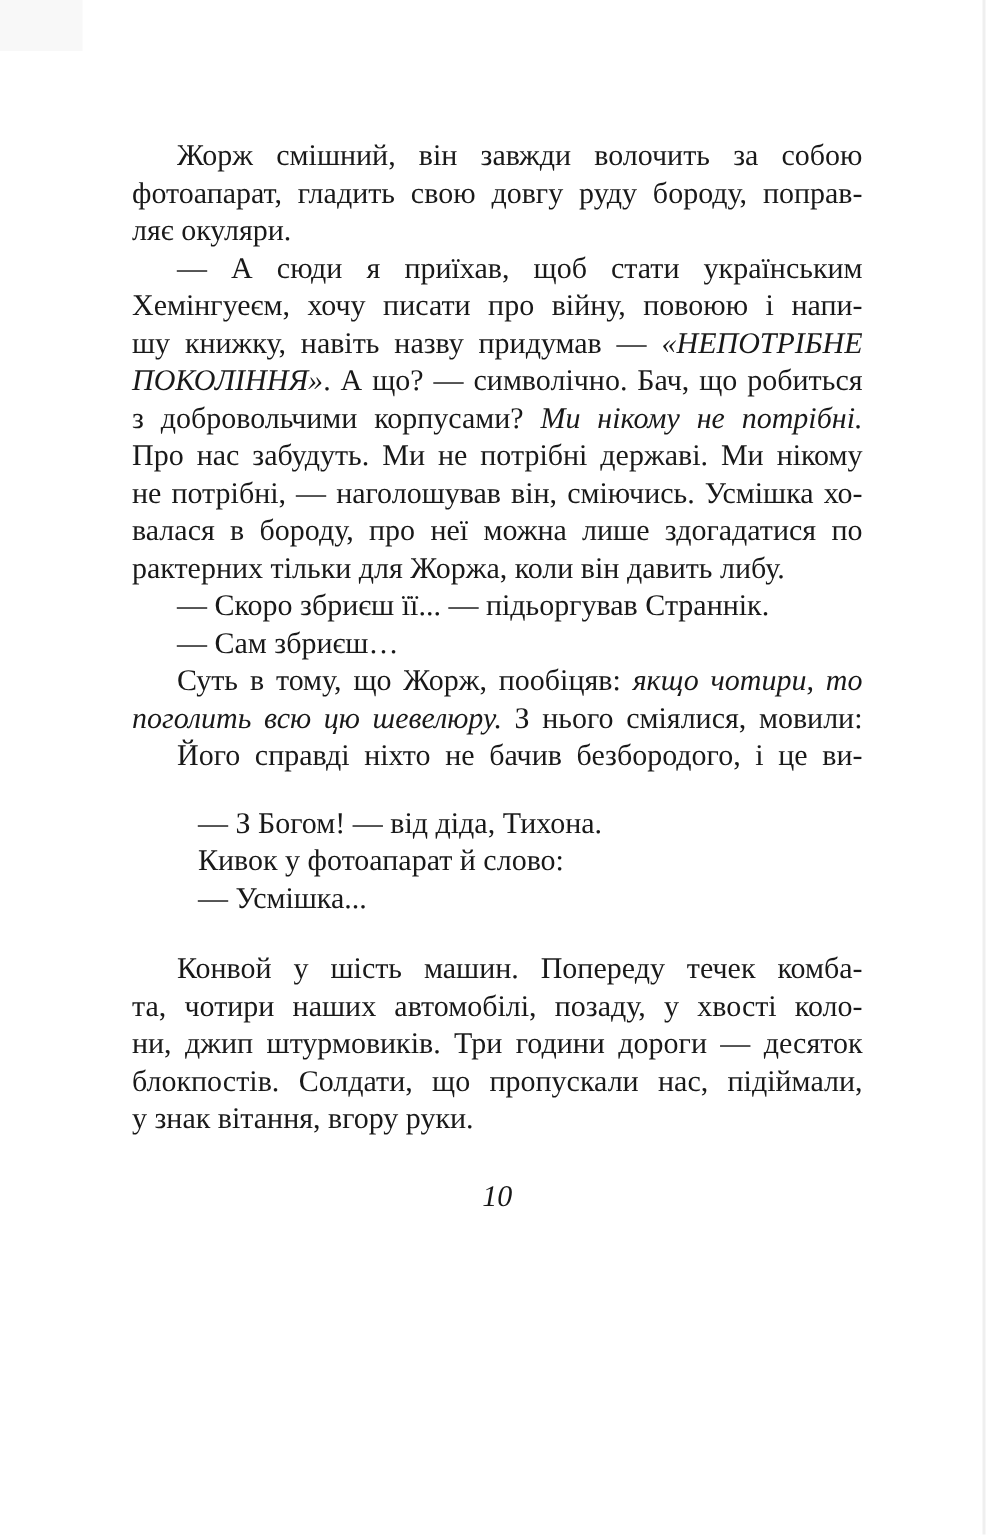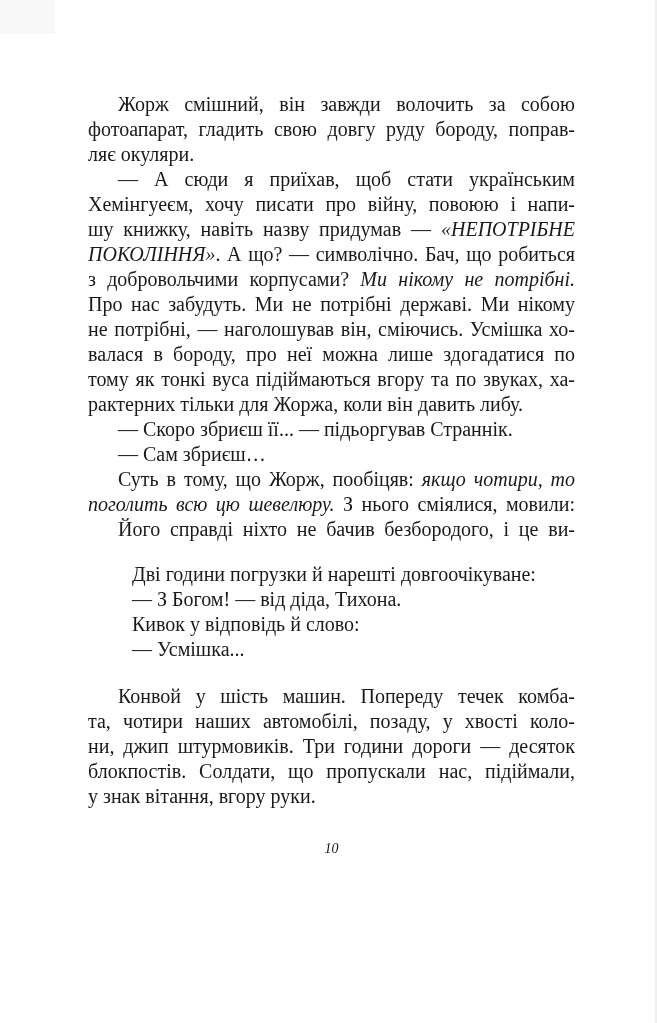--- a/index.html
+++ b/index.html
@@ -58,21 +58,21 @@
   }
   .block.dialogue {
     margin-left: 44px;
   }
   .it {
     font-style: italic;
   }
   .page-number {
     text-align: center;
     font-style: italic;
-    font-size: 14px;
+    font-size: 20px;
     line-height: 25px;
     margin-top: 27px;
     color: #191919;
   }
 </style>
 </head>
 <body>
 
 <div class="page">
   <div class="scan-artifact"></div>
@@ -86,42 +86,40 @@
       </div>
       <div class="block">
         <div class="line just ind"><span>— А сюди я приїхав, щоб стати українським</span></div>
         <div class="line just"><span>Хемінгуеєм, хочу писати про війну, повоюю і напи-</span></div>
         <div class="line just"><span>шу книжку, навіть назву придумав — </span><span class="it">«НЕПОТРІБНЕ</span></div>
         <div class="line just"><span class="it">ПОКОЛІННЯ»</span><span>. А що? — символічно. Бач, що робиться</span></div>
         <div class="line just"><span>з добровольчими корпусами? </span><span class="it">Ми нікому не потрібні.</span></div>
         <div class="line just"><span>Про нас забудуть. Ми не потрібні державі. Ми нікому</span></div>
         <div class="line just"><span>не потрібні, — наголошував він, сміючись. Усмішка хо-</span></div>
         <div class="line just"><span>валася в бороду, про неї можна лише здогадатися по</span></div>
-        <div class="line just"><span>тому як тонкі вуса підіймаються вгору та по звуках, ха-</span></div>
         <div class="line"><span>рактерних тільки для Жоржа, коли він давить либу.</span></div>
       </div>
       <div class="block">
         <div class="line ind"><span>— Скоро збриєш її... — підьоргував Страннік.</span></div>
       </div>
       <div class="block">
         <div class="line ind"><span>— Сам збриєш…</span></div>
       </div>
       <div class="block">
         <div class="line just ind"><span>Суть в тому, що Жорж, пообіцяв: </span><span class="it">якщо чотири, то</span></div>
         <div class="line just"><span class="it">поголить всю цю шевелюру.</span><span> З нього сміялися, мовили:</span></div>
       </div>
       <div class="block">
       </div>
       <div class="block">
         <div class="line just ind"><span>Його справді ніхто не бачив безбородого, і це ви-</span></div>
       </div>
       <div class="block dialogue" style="margin-top: 20px;">
-        <div class="line"><span>Дві години погрузки й нарешті довгоочікуване:</span></div>
         <div class="line"><span>— З Богом! — від діда, Тихона.</span></div>
-        <div class="line"><span>Кивок у відповідь й слово:</span></div>
+        <div class="line"><span>Кивок у фотоапарат й слово:</span></div>
         <div class="line"><span>— Усмішка...</span></div>
       </div>
       <div class="block" style="margin-top: 22px;">
         <div class="line just ind"><span>Конвой у шість машин. Попереду течек комба-</span></div>
         <div class="line just"><span>та, чотири наших автомобілі, позаду, у хвості коло-</span></div>
         <div class="line just"><span>ни, джип штурмовиків. Три години дороги — десяток</span></div>
         <div class="line just"><span>блокпостів. Солдати, що пропускали нас, підіймали,</span></div>
         <div class="line"><span>у знак вітання, вгору руки.</span></div>
       </div>
       <div class="page-number">10</div>

